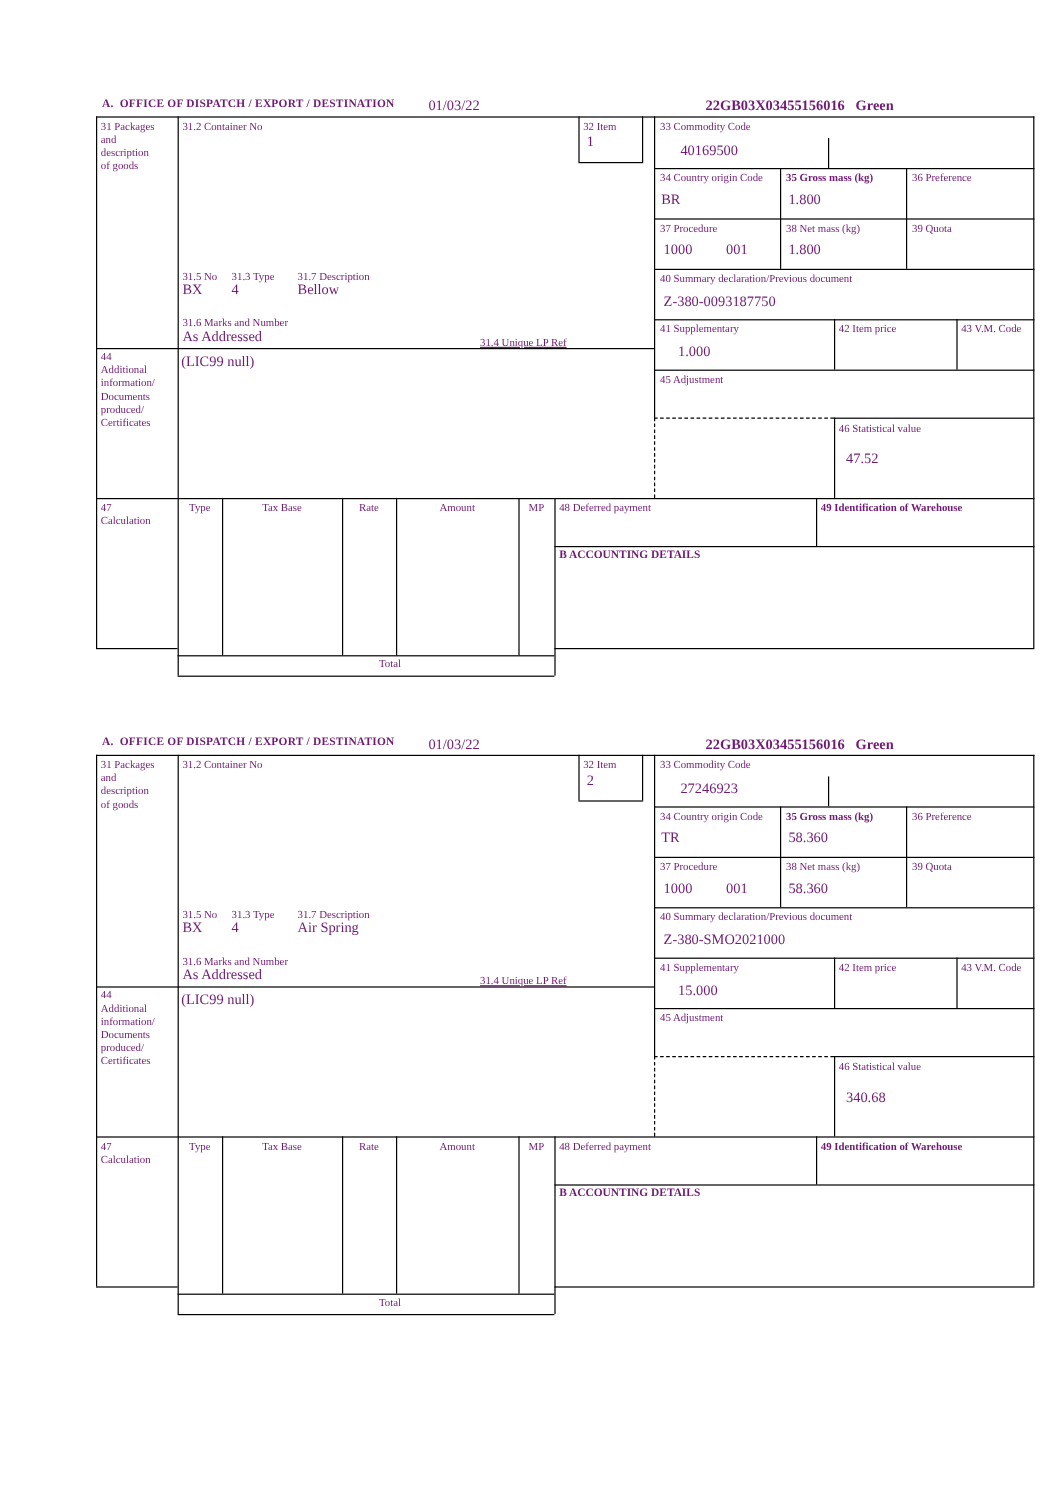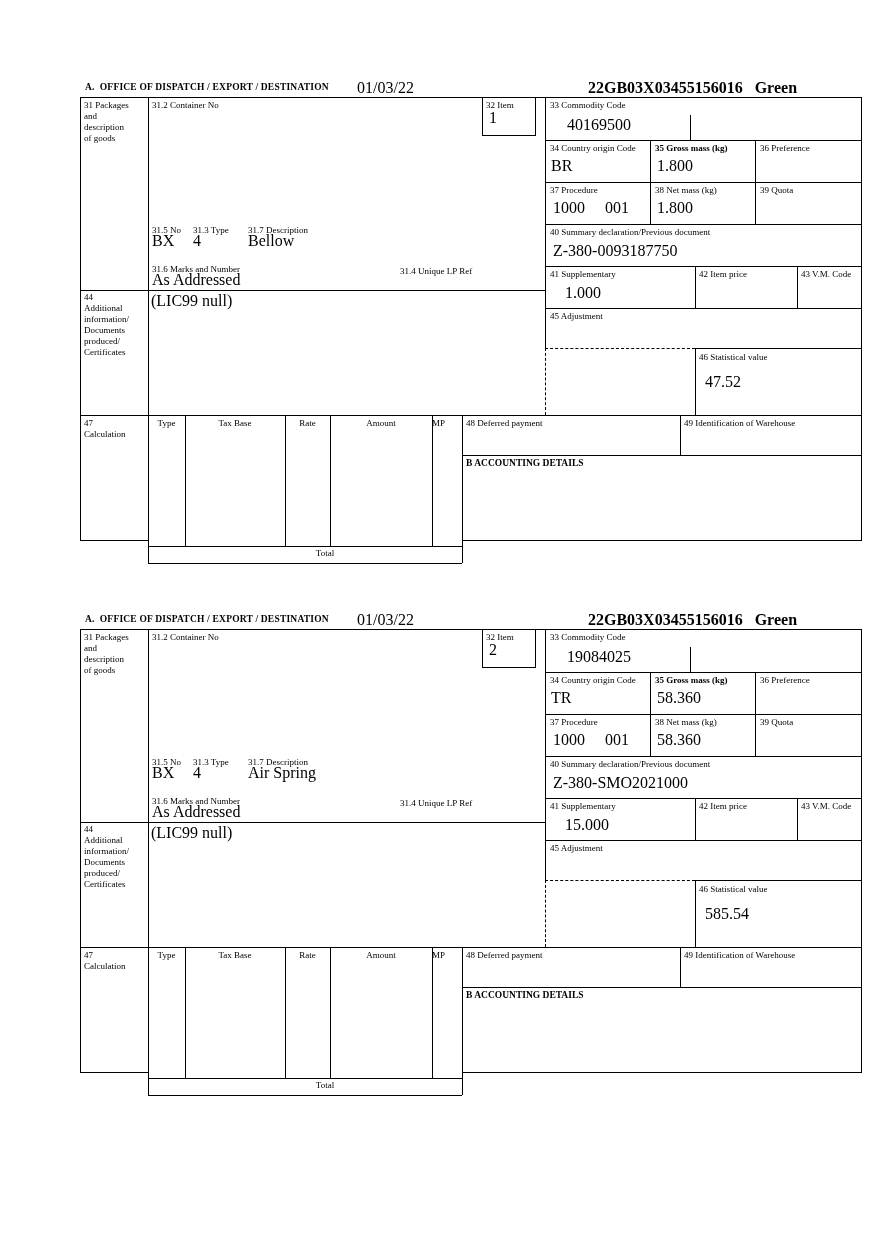--- a/index.html
+++ b/index.html
@@ -1,28 +1,28 @@
 <!DOCTYPE html>
 <html><head>
 <meta charset="utf-8">
 <style>
   html,body { margin:0; padding:0; background:#fff; }
   .page { position:relative; width:882px; height:1250px; background:#fff; overflow:hidden;
-          font-family:"Liberation Serif", serif; color:#000000; }
+          font-family:"Liberation Serif", serif; color:#701a75; }
   .block { position:absolute; left:0; width:882px; height:532px; }
   #block0 { top:80px; }
   #block1 { top:612px; }
 
   .hl { position:absolute; height:1px; background:#000; }
   .vl { position:absolute; width:1px; background:#000; }
   .dashh { position:absolute; height:0; border-top:1px dashed #000; }
   .dashv { position:absolute; width:0; border-left:1px dashed #000; }
 
   .lbl { position:absolute; font-size:9px; line-height:11px; white-space:pre; }
-  .val { position:absolute; font-size:16px; line-height:14px; white-space:pre; }
+  .val { position:absolute; font-size:12px; line-height:14px; white-space:pre; }
   .bold { font-weight:bold; }
 
   
   .p-hdrA { left:85px; top:2px; font-size:9.5px; letter-spacing:.2px; }
   .p-date { left:357px; top:1px; }
   .p-ref  { left:588px; top:1px;font-weight:bold; }
 
   
   .p-ltop   { left:80px;  top:17px;  width:782px; }
   .p-lleft  { left:80px;  top:17px;  height:443px; }
@@ -67,21 +67,21 @@
   .p-312    { left:152px; top:20px; }
   .p-32t    { left:486px; top:20px; }
   .p-itemno { left:489px; top:31px; }
   .p-315    { left:152px; top:145px; }
   .p-313    { left:193px; top:145px; }
   .p-317    { left:248px; top:145px; }
   .p-pkgno  { left:152px; top:154px; }
   .p-pkgtyp { left:193px; top:154px; }
   .p-desc   { left:248px; top:154px;text-align:center; }
   .p-316    { left:152px; top:184px; }
-  .p-314    { left:400px; top:186px; }
+  .p-314    { left:400px; top:200px;text-decoration:underline; }
   .p-marks  { left:152px; top:193px; }
   .p-addl   { left:151px; top:214px; }
   .p-33     { left:550px; top:20px; }
   .p-comm   { left:567px; top:38px; }
   .p-34     { left:550px; top:63px; }
   .p-origin { left:551px; top:79px; }
   .p-35     { left:655px; top:63px;font-weight:bold; }
   .p-gross  { left:657px; top:79px; }
   .p-36     { left:760px; top:63px; }
   .p-37     { left:550px; top:105px; }
@@ -93,27 +93,27 @@
   .p-40     { left:550px; top:147px; }
   .p-prev   { left:553px; top:164px; }
   .p-41     { left:550px; top:189px; }
   .p-supp   { left:565px; top:206px; }
   .p-42     { left:699px; top:189px; }
   .p-43     { left:801px; top:189px; }
   .p-45     { left:550px; top:231px; }
   .p-46     { left:699px; top:272px; }
   .p-stat   { left:705px; top:295px; }
   .p-48     { left:466px; top:338px; }
-  .p-49     { left:684px; top:338px; }
+  .p-49     { left:684px; top:338px;font-weight:bold; }
   .p-B      { left:466px; top:378px; font-size:9.5px; }
   .p-thtype { left:148px; top:338px; width:37px;  text-align:center; }
   .p-thtax  { left:185px; top:338px; width:100px; text-align:center; }
   .p-thrate { left:285px; top:338px; width:45px;  text-align:center; }
   .p-thamt  { left:330px; top:338px; width:102px; text-align:center; }
-  .p-thmp   { left:432px; top:338px; width:30px;  text-align:left; }
+  .p-thmp   { left:432px; top:338px; width:30px;  text-align:center; }
   .p-total  { left:160px; top:468px; width:330px; text-align:center; }
 </style>
 </head>
 <body>
 
 <div class="page">
 
   <div class="block" id="block0">
     <div class="lbl bold p-hdrA">A.  OFFICE OF DISPATCH / EXPORT / DESTINATION</div>
     <div class="val p-date">01/03/22</div>
@@ -255,21 +255,21 @@
     <div class="hl p-hz483"></div>
 
     <div class="lbl p-31">31 Packages
 and
 description
 of goods</div>
     <div class="lbl p-312">31.2 Container No</div>
     <div class="lbl p-32t">32 Item</div>
     <div class="val p-itemno">2</div>
     <div class="lbl p-33">33 Commodity Code</div>
-    <div class="val p-comm">19084025</div>
+    <div class="val p-comm">27246923</div>
     <div class="lbl p-34">34 Country origin Code</div>
     <div class="val p-origin">TR</div>
     <div class="lbl p-35">35 Gross mass (kg)</div>
     <div class="val p-gross">58.360</div>
     <div class="lbl p-36">36 Preference</div>
     <div class="lbl p-37">37 Procedure</div>
     <div class="val p-proc1">1000</div>
     <div class="val p-proc2">001</div>
     <div class="lbl p-38">38 Net mass (kg)</div>
     <div class="val p-net">58.360</div>
@@ -291,21 +291,21 @@
     <div class="lbl p-43">43 V.M. Code</div>
     <div class="lbl p-44">44
 Additional
 information/
 Documents
 produced/
 Certificates</div>
     <div class="val p-addl">(LIC99 null)</div>
     <div class="lbl p-45">45 Adjustment</div>
     <div class="lbl p-46">46 Statistical value</div>
-    <div class="val p-stat">585.54</div>
+    <div class="val p-stat">340.68</div>
     <div class="lbl p-47">47
 Calculation</div>
     <div class="lbl p-thtype">Type</div>
     <div class="lbl p-thtax">Tax Base</div>
     <div class="lbl p-thrate">Rate</div>
     <div class="lbl p-thamt">Amount</div>
     <div class="lbl p-thmp">MP</div>
     <div class="lbl p-total">Total</div>
     <div class="lbl p-48">48 Deferred payment</div>
     <div class="lbl p-49">49 Identification of Warehouse</div>

